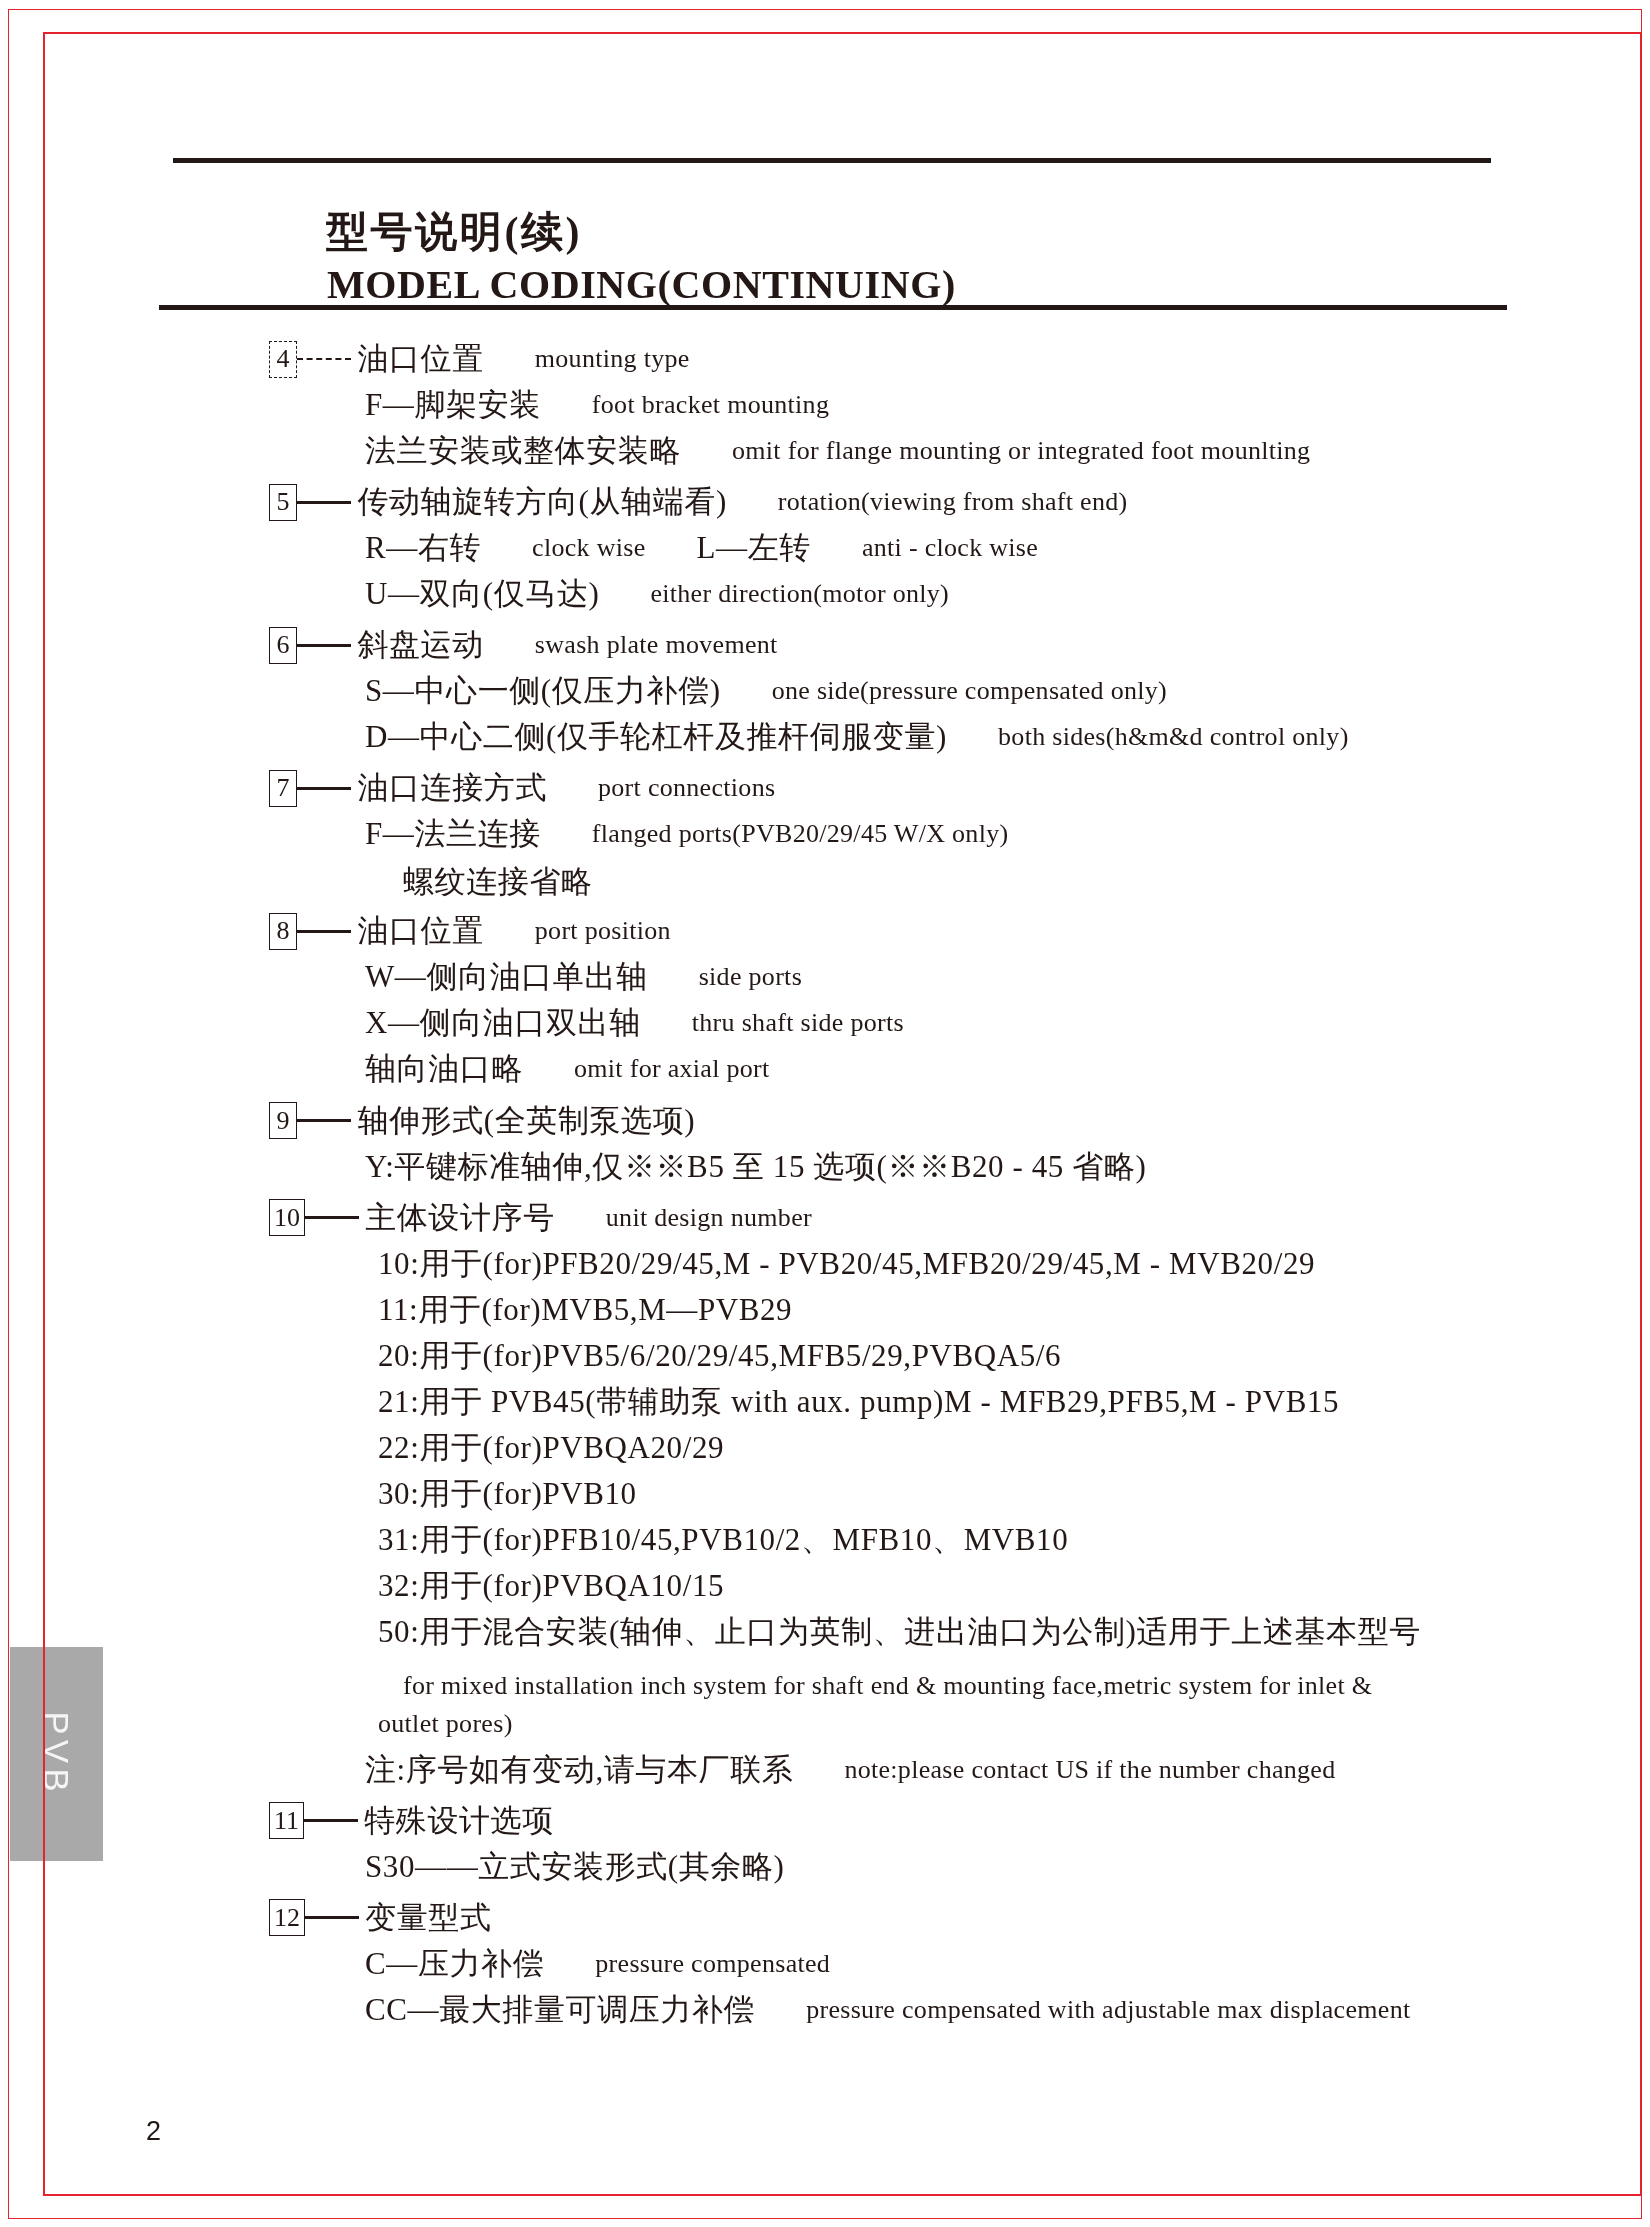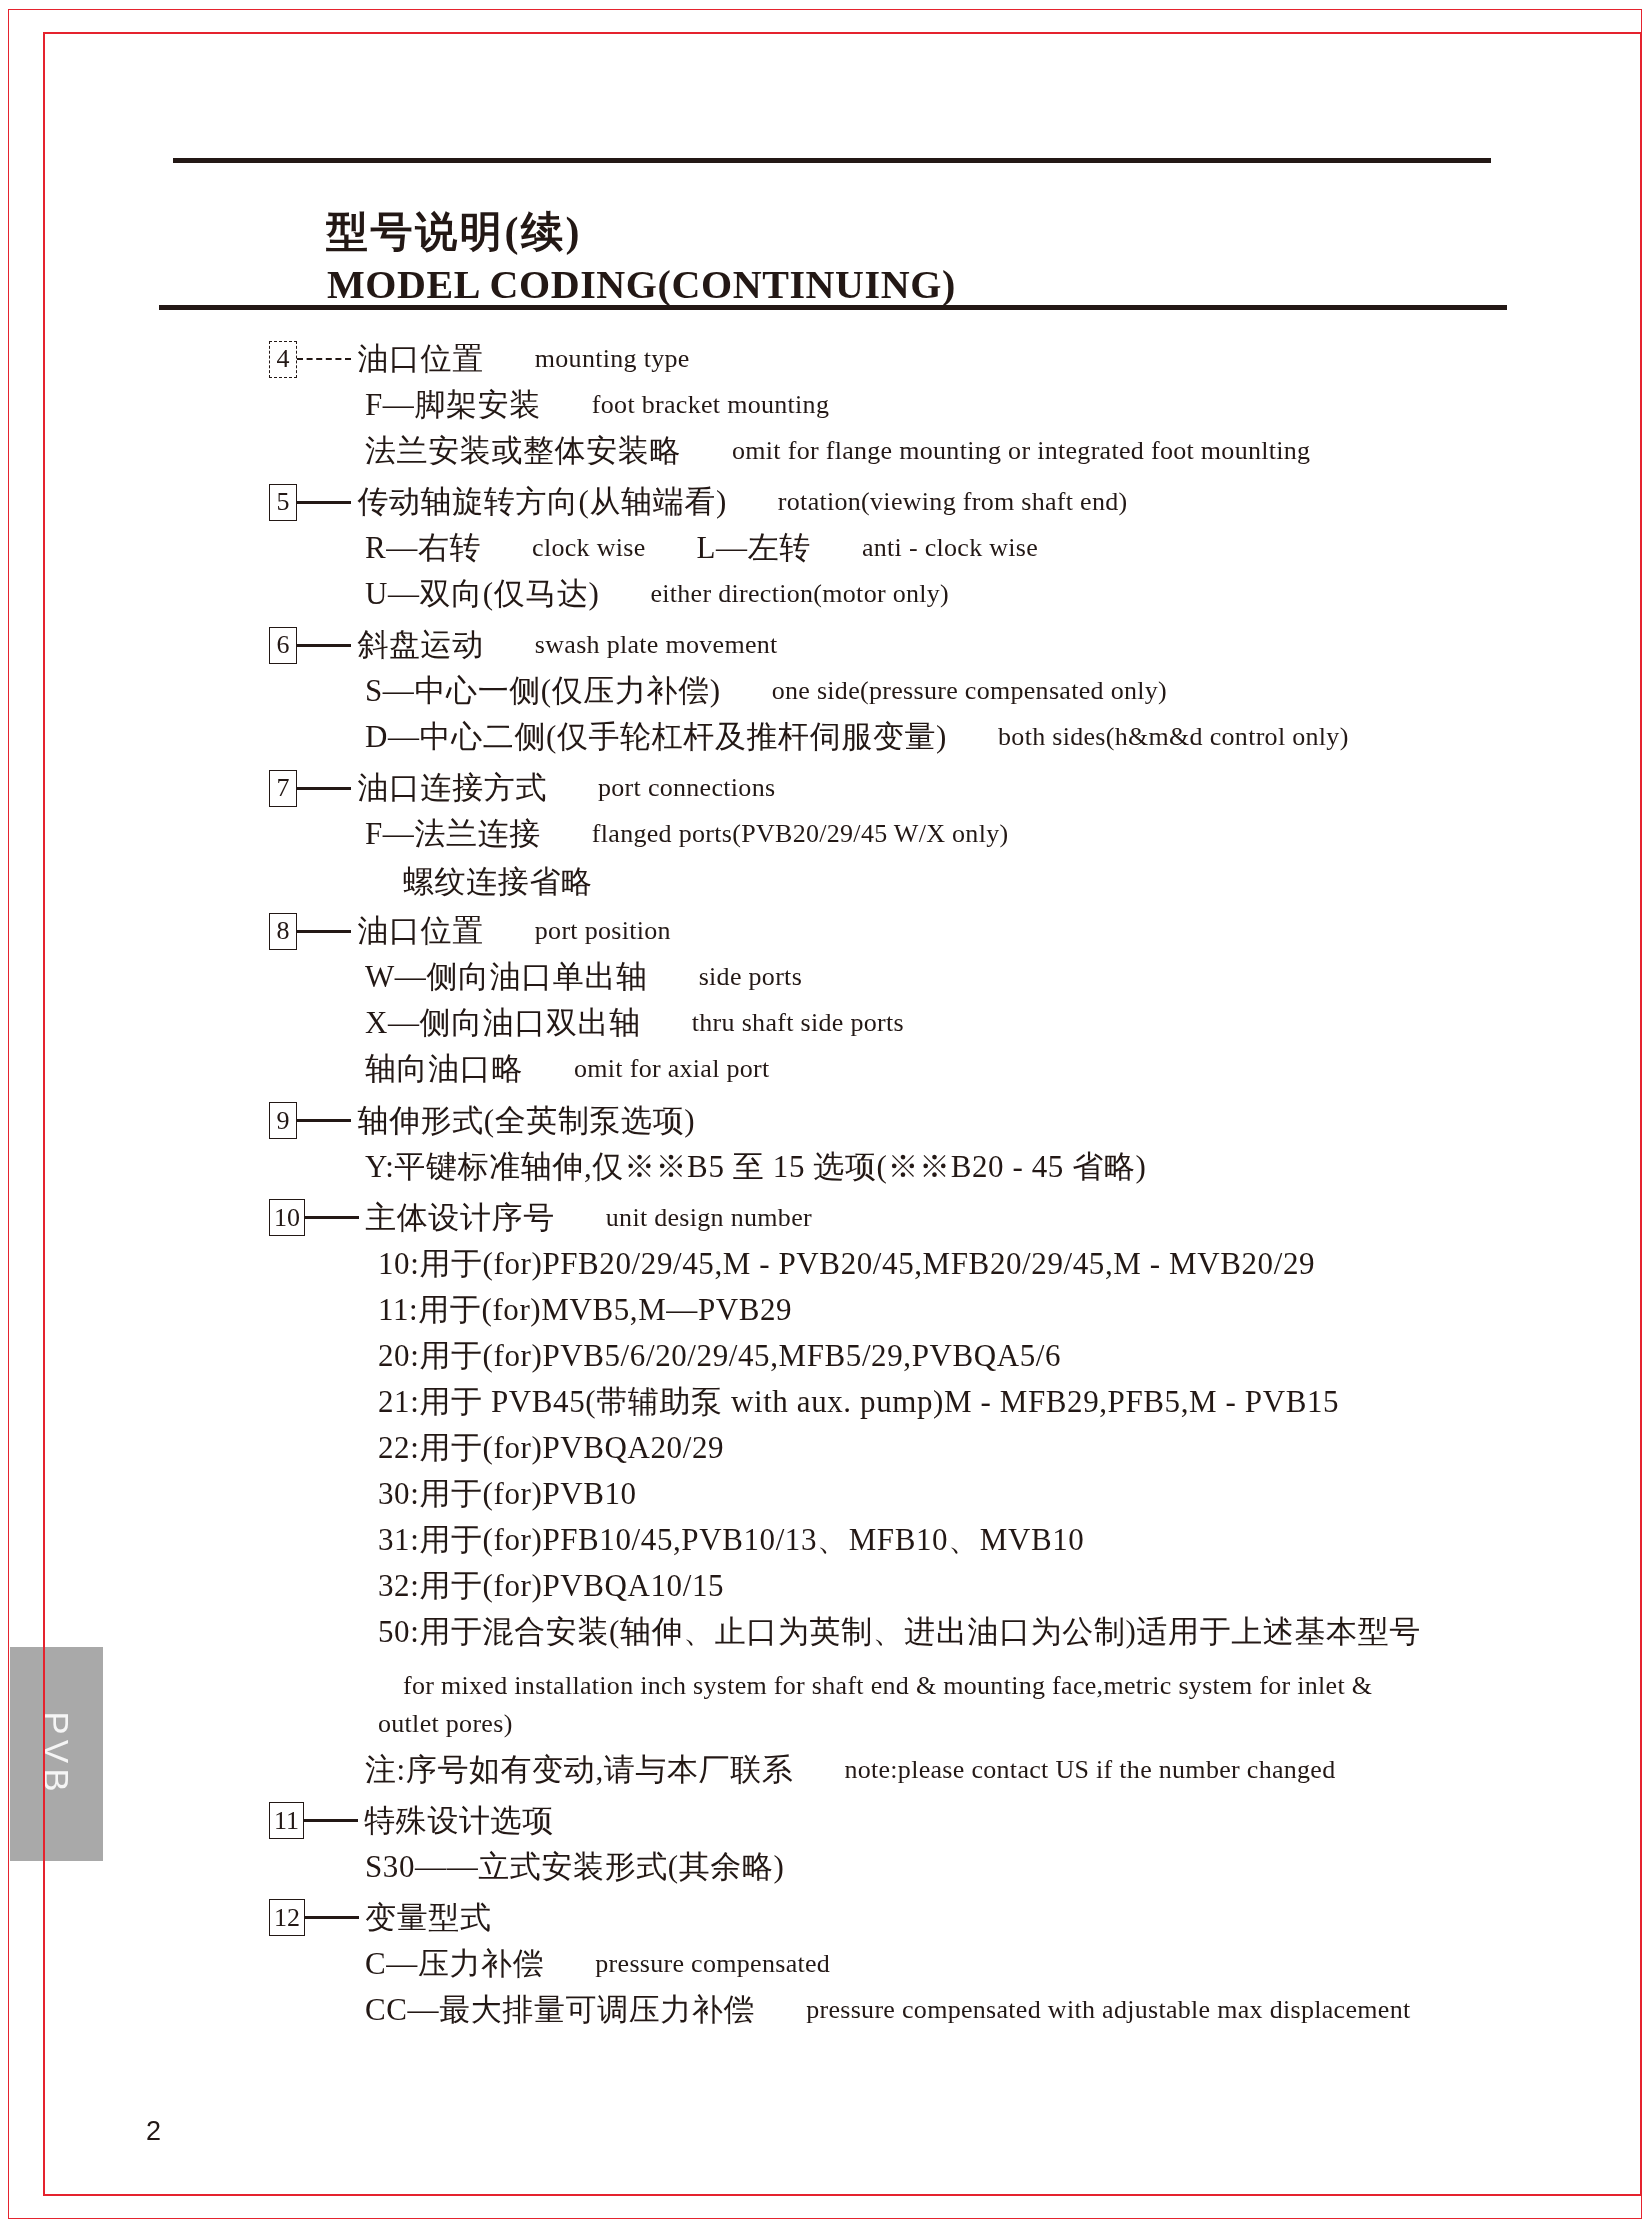--- a/index.html
+++ b/index.html
@@ -176,21 +176,21 @@
       <div class="row ind2">
         <span class="seg zh">21:用于 PVB45(带辅助泵 with aux. pump)M - MFB29,PFB5,M - PVB15</span>
       </div>
       <div class="row ind2">
         <span class="seg zh">22:用于(for)PVBQA20/29</span>
       </div>
       <div class="row ind2">
         <span class="seg zh">30:用于(for)PVB10</span>
       </div>
       <div class="row ind2">
-        <span class="seg zh">31:用于(for)PFB10/45,PVB10/13、MFB10、MVB10</span>
+        <span class="seg zh">31:用于(for)PFB10/45,PVB10/2、MFB10、MVB10</span>
       </div>
       <div class="row ind2">
         <span class="seg zh">32:用于(for)PVBQA10/15</span>
       </div>
       <div class="row ind2">
         <span class="seg zh">50:用于混合安装(轴伸、止口为英制、进出油口为公制)适用于上述基本型号</span>
       </div>
       <div class="row ind3">
         <span class="seg en">for mixed installation inch system for shaft end &amp; mounting face,metric system for inlet &amp;</span>
       </div>

